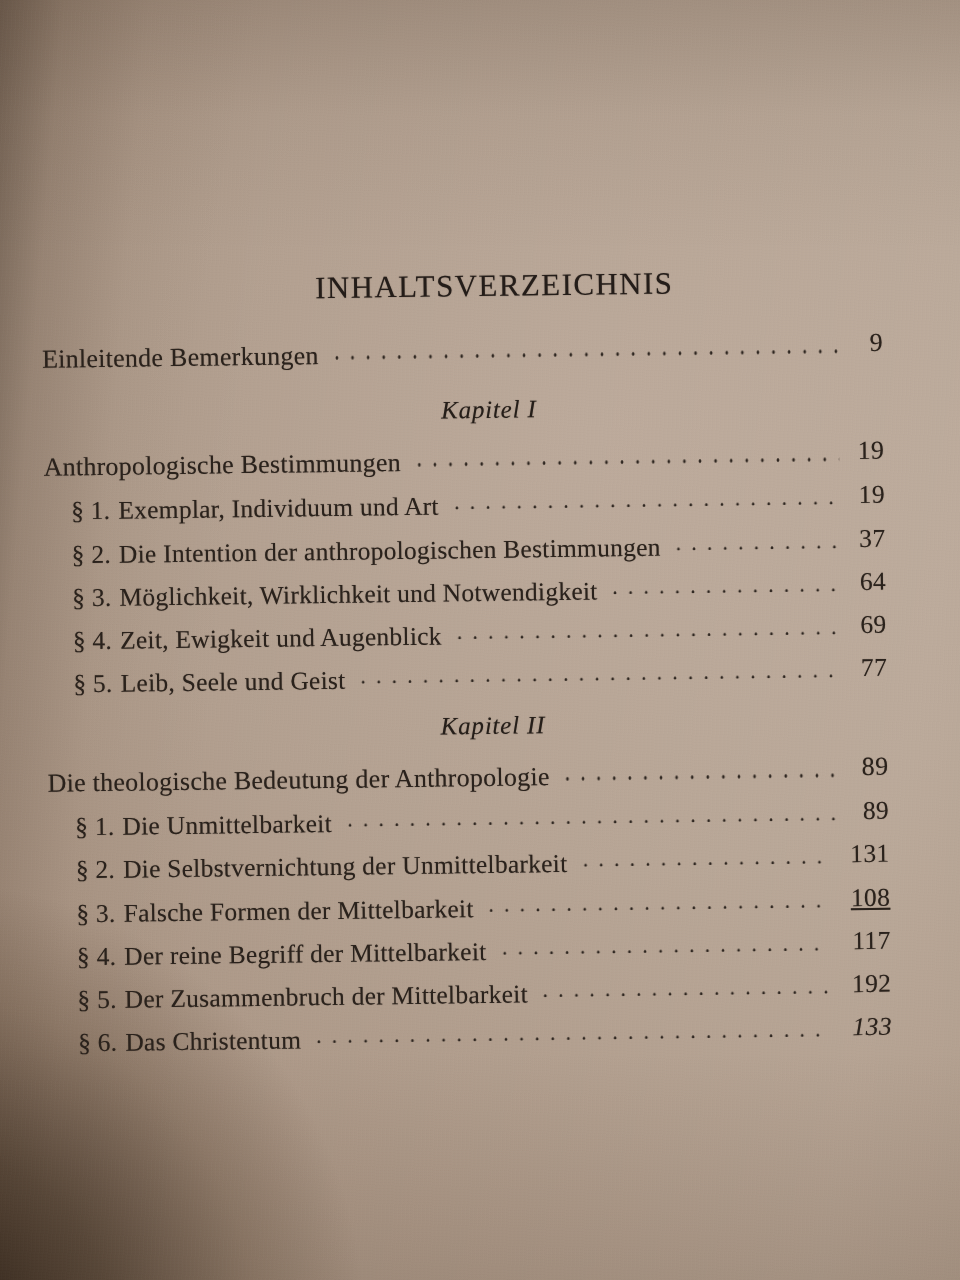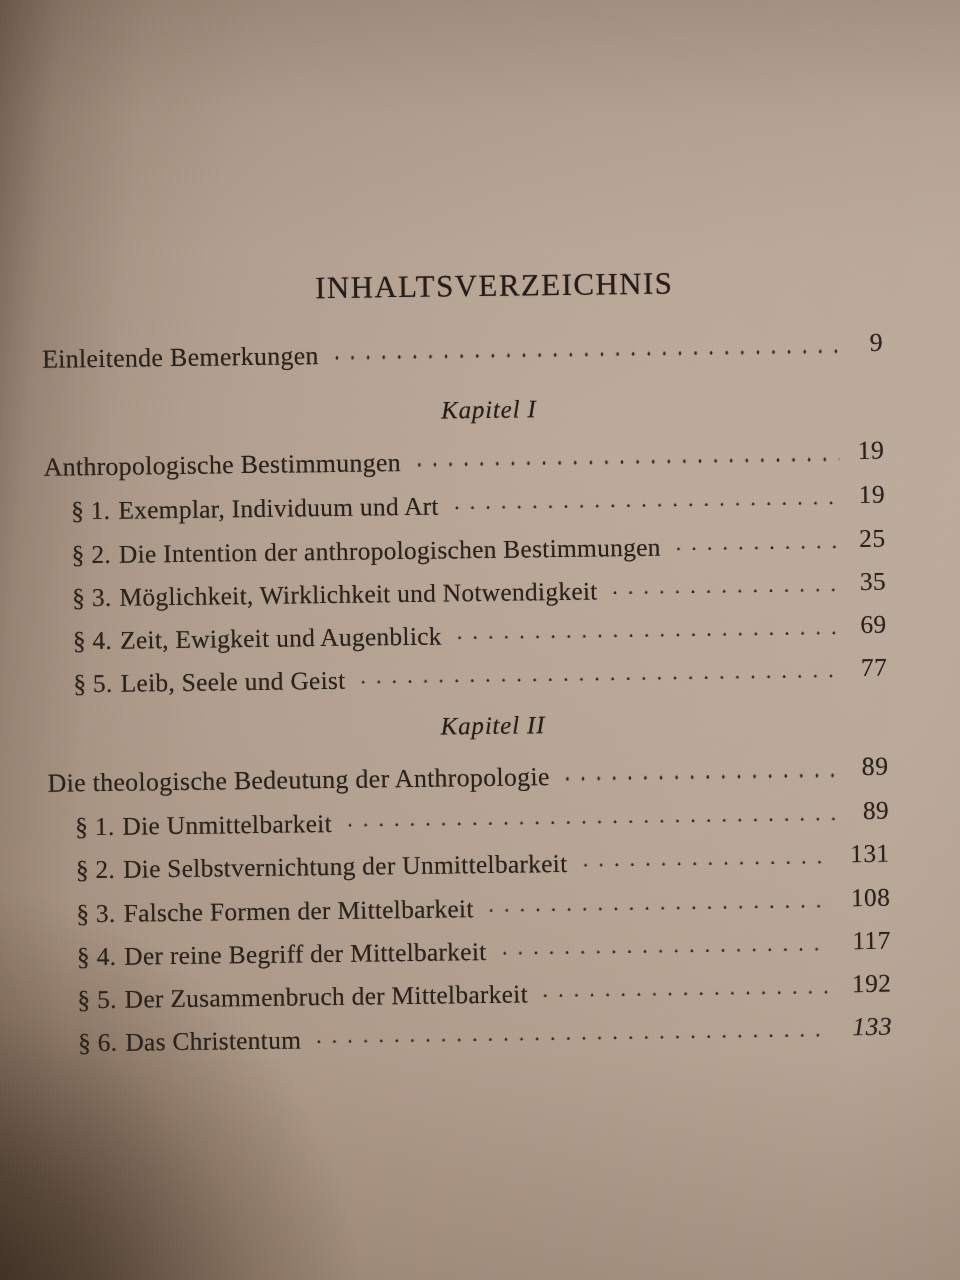--- a/index.html
+++ b/index.html
@@ -168,27 +168,27 @@
       <div class="entry" style="top: 488px; left: 72px; width: 814px;">
         <span class="sect">§ 1.</span>
         <span class="label">Exemplar, Individuum und Art</span>
         <span class="leader"></span>
         <span class="page" style="min-width: 36px;">19</span>
       </div>
       <div class="entry" style="top: 532px; left: 72px; width: 814px;">
         <span class="sect">§ 2.</span>
         <span class="label">Die Intention der anthropologischen Bestimmungen</span>
         <span class="leader"></span>
-        <span class="page" style="min-width: 36px;">25</span>
+        <span class="page" style="min-width: 36px;">37</span>
       </div>
       <div class="entry" style="top: 575px; left: 72px; width: 814px;">
         <span class="sect">§ 3.</span>
         <span class="label">Möglichkeit, Wirklichkeit und Notwendigkeit</span>
         <span class="leader"></span>
-        <span class="page" style="min-width: 36px;">35</span>
+        <span class="page" style="min-width: 36px;">64</span>
       </div>
       <div class="entry" style="top: 618px; left: 72px; width: 814px;">
         <span class="sect">§ 4.</span>
         <span class="label">Zeit, Ewigkeit und Augenblick</span>
         <span class="leader"></span>
         <span class="page" style="min-width: 36px;">69</span>
       </div>
       <div class="entry" style="top: 661px; left: 72px; width: 814px;">
         <span class="sect">§ 5.</span>
         <span class="label">Leib, Seele und Geist</span>
@@ -210,21 +210,21 @@
       <div class="entry" style="top: 847px; left: 72px; width: 814px;">
         <span class="sect">§ 2.</span>
         <span class="label">Die Selbstvernichtung der Unmittelbarkeit</span>
         <span class="leader"></span>
         <span class="page" style="min-width: 52px;">131</span>
       </div>
       <div class="entry" style="top: 891px; left: 72px; width: 814px;">
         <span class="sect">§ 3.</span>
         <span class="label">Falsche Formen der Mittelbarkeit</span>
         <span class="leader"></span>
-        <span class="page" style="min-width: 52px;">108</span>
+        <span class="page" style="min-width: 52px; text-decoration: underline;">108</span>
       </div>
       <div class="entry" style="top: 934px; left: 72px; width: 814px;">
         <span class="sect">§ 4.</span>
         <span class="label">Der reine Begriff der Mittelbarkeit</span>
         <span class="leader"></span>
         <span class="page" style="min-width: 52px;">117</span>
       </div>
       <div class="entry" style="top: 977px; left: 72px; width: 814px;">
         <span class="sect">§ 5.</span>
         <span class="label">Der Zusammenbruch der Mittelbarkeit</span>

